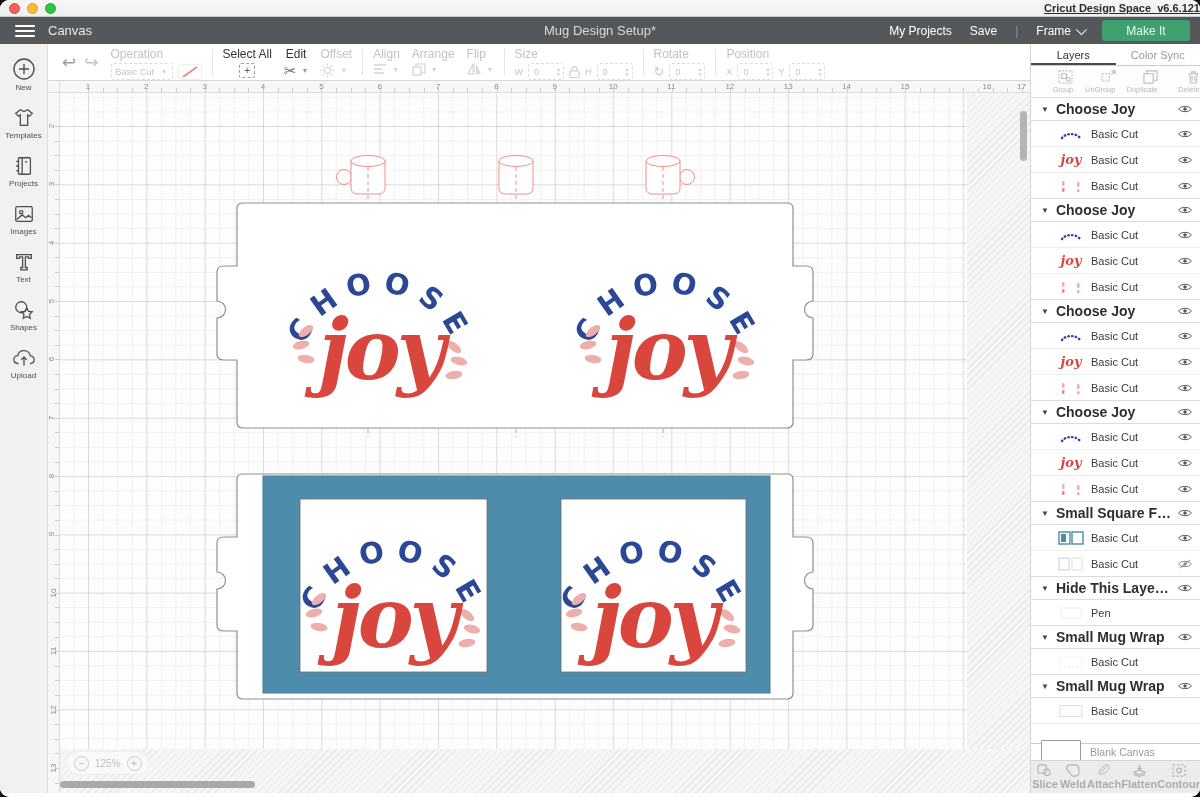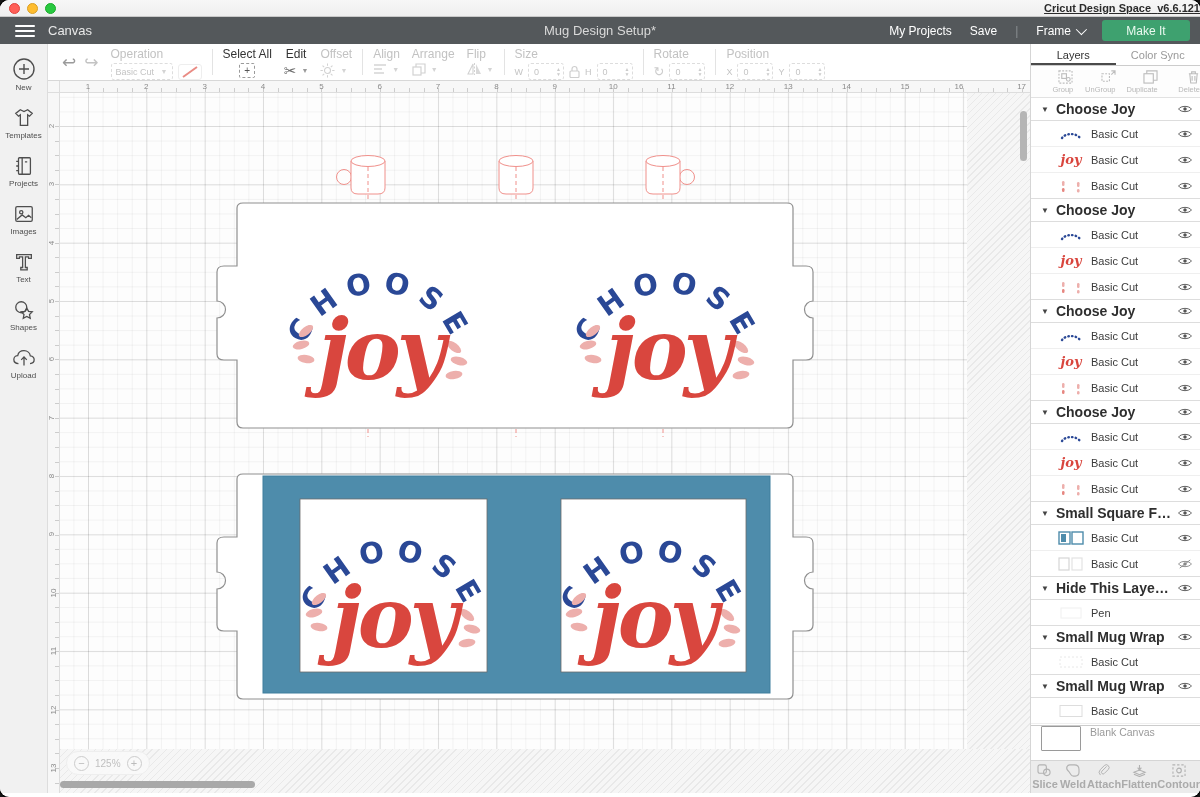--- a/index.html
+++ b/index.html
@@ -97,21 +97,21 @@
   .rp-act span { font-size:7.5px; color:#b8b8b8; }
   .rp-list { flex:1; overflow:hidden; }
   .lrow { display:flex; align-items:center; cursor:pointer; }
   .lrow.group { height:24px; border-bottom:1px solid #ddd; border-top:1px solid #ddd; margin-top:-1px; padding:0 8px 0 10px; background:#fff; }
   .lrow.layer { height:26px; padding:0 8px 0 26px; border-bottom:1px solid #efefef; }
   .caret { font-size:8px; color:#444; margin-right:7px; }
   .glabel { font-size:14px; color:#2e2e2e; flex:1; white-space:nowrap; overflow:hidden; text-overflow:ellipsis;font-weight:bold; }
   .thumb { width:28px; display:flex; justify-content:center; margin-right:6px; }
   .llabel { font-size:11px; color:#3a3a3a; flex:1; }
   .eye { width:18px; display:flex; justify-content:flex-end; }
-  .rp-blank { height:35px; border-top:1px solid #ccc; display:flex; gap:9px; padding:0 10px; }
+  .rp-blank { height:17px; border-top:1px solid #ccc; display:flex; align-items:center; gap:9px; padding:0 10px; }
   .bc-thumb { width:40px; height:25px; background:#fff; border:1px solid #9a9a9a; border-radius:1px; }
   .bc-label { font-size:10.5px; color:#9a9a9a; }
   .rp-tools { height:33px; background:#ececec; border-top:1px solid #d5d5d5; display:flex; }
   .rp-tool { flex:1; display:flex; flex-direction:column; align-items:center; justify-content:center; gap:1px; cursor:pointer; }
   .rp-tool svg { stroke:#b2b2b2; fill:none; stroke-width:1.2; }
   .rp-tool span { font-size:11px; color:#ababab;font-weight:bold; }
 </style>
 </head>
 <body>
 
@@ -350,21 +350,21 @@
             <span class="rnum" style="left: 319.75px;">6</span>
             <span class="rnum" style="left: 378.1px;">7</span>
             <span class="rnum" style="left: 436.45px;">8</span>
             <span class="rnum" style="left: 494.8px;">9</span>
             <span class="rnum" style="left: 553.15px;">10</span>
             <span class="rnum" style="left: 611.5px;">11</span>
             <span class="rnum" style="left: 669.85px;">12</span>
             <span class="rnum" style="left: 728.2px;">13</span>
             <span class="rnum" style="left: 786.55px;">14</span>
             <span class="rnum" style="left: 844.9px;">15</span>
-            <span class="rnum" style="left: 899px;">16</span>
+            <span class="rnum" style="left: 927px;">16</span>
             <span class="rnum" style="left: 961.6px;">17</span>
           </div>
         <div class="ruler-left">
             <span class="rnum-l" style="top: 33px;">2</span>
             <span class="rnum-l" style="top: 91.35px;">3</span>
             <span class="rnum-l" style="top: 149.7px;">4</span>
             <span class="rnum-l" style="top: 208.05px;">5</span>
             <span class="rnum-l" style="top: 266.4px;">6</span>
             <span class="rnum-l" style="top: 324.75px;">7</span>
             <span class="rnum-l" style="top: 383.1px;">8</span>

